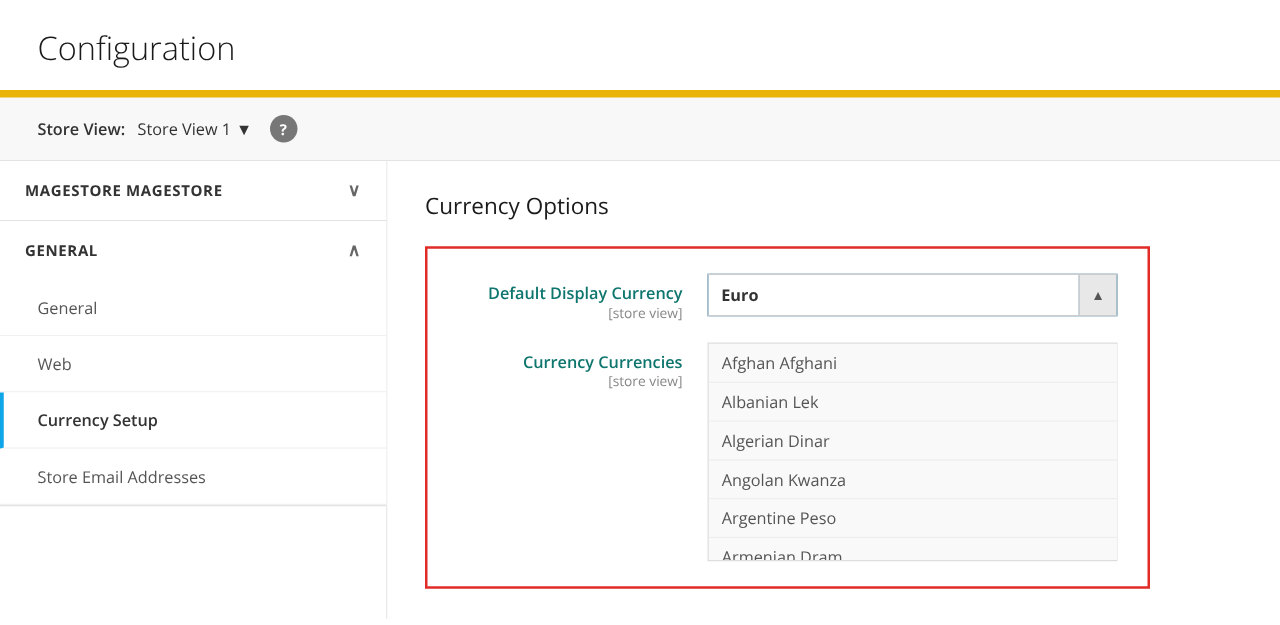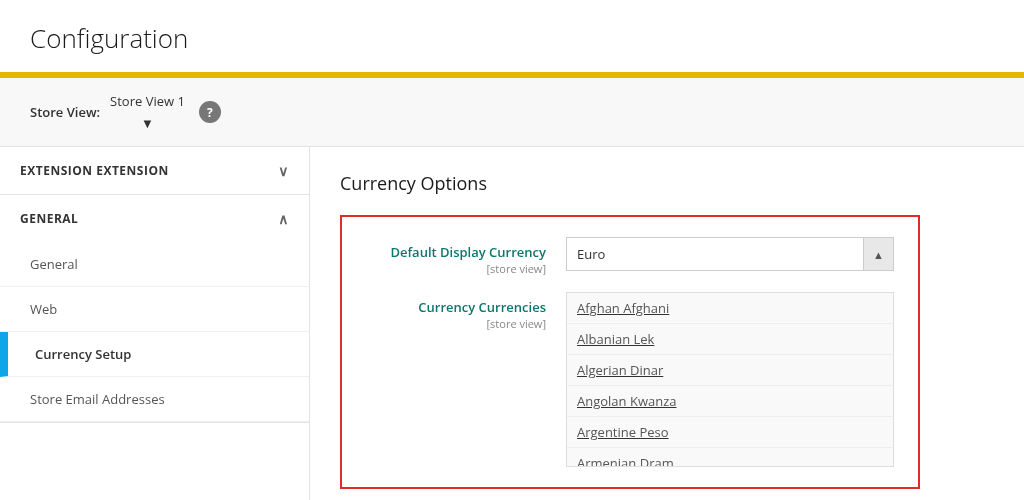--- a/index.html
+++ b/index.html
@@ -38,24 +38,23 @@
     }
 
     .store-view-label {
       font-weight: 600;
       font-size: 13px;
       color: #333;
     }
 
     .store-view-select {
       display: flex;
-      align-items: center;
+      align-items: flex-end;
       gap: 4px;
       cursor: pointer;
-      flex-direction: column;
     }
 
     .store-view-select span {
       font-size: 13px;
       color: #333;
     }
 
     .dropdown-arrow {
       font-size: 10px;
       color: #666;
@@ -117,21 +116,21 @@
     .sidebar-item {
       padding: 13px 20px 13px 30px;
       font-size: 13px;
       color: #555;
       cursor: pointer;
       border-bottom: 1px solid #f0f0f0;
       background: #fff;
     }
 
     .sidebar-item.active {
-      border-left: 8px solid #0ea5e9;
+      border-left: 3px solid #0ea5e9;
       padding-left: 27px;
       font-weight: 600;
       color: #333;
       background: #fff;
     }
 
     .main-content {
       flex: 1;
       padding: 24px 30px;
       background: #fff;
@@ -179,20 +178,21 @@
     }
 
     .field-control {
       flex: 1;
     }
 
     .select-wrapper {
       display: flex;
       border: 1px solid #ccc;
       background: #0369a1;
+      font-weight: bold;
     }
 
     .select-display {
       flex: 1;
       padding: 7px 10px;
       font-size: 13px;
       color: #333;
       background: #fff;
     }
 
@@ -215,21 +215,20 @@
       padding-right: 20px;
       padding-top: 6px;
     }
 
     .currencies-list {
       flex: 1;
       background: #f9f9f9;
       border: 1px solid #ddd;
       max-height: 175px;
       overflow-y: auto;
-      text-decoration: underline;
     }
 
     .currency-list-item {
       padding: 6px 10px;
       font-size: 13px;
       color: #555;
       border-bottom: 1px solid #eee;
     }
 
     .currency-list-item:last-child {
@@ -260,21 +259,21 @@
       <span>?</span>
     </div>
   </div>
 
   <div class="content-area">
 
     <div class="sidebar">
 
       <div class="sidebar-section">
         <div class="sidebar-section-header">
-          <span>EXTENSION EXTENSION</span>
+          <span>MAGESTORE MAGESTORE</span>
           <span class="chevron">∨</span>
         </div>
       </div>
 
       <div class="sidebar-section">
         <div class="sidebar-section-header">
           <span>GENERAL</span>
           <span class="chevron">∧</span>
         </div>
         <div class="sidebar-items">

